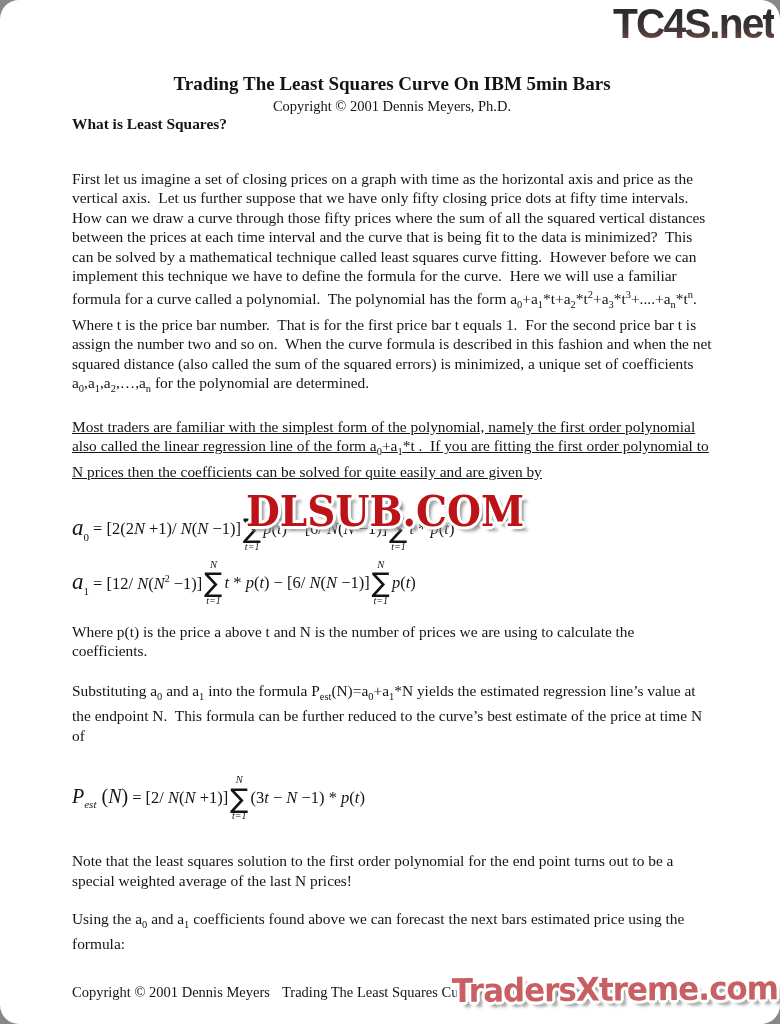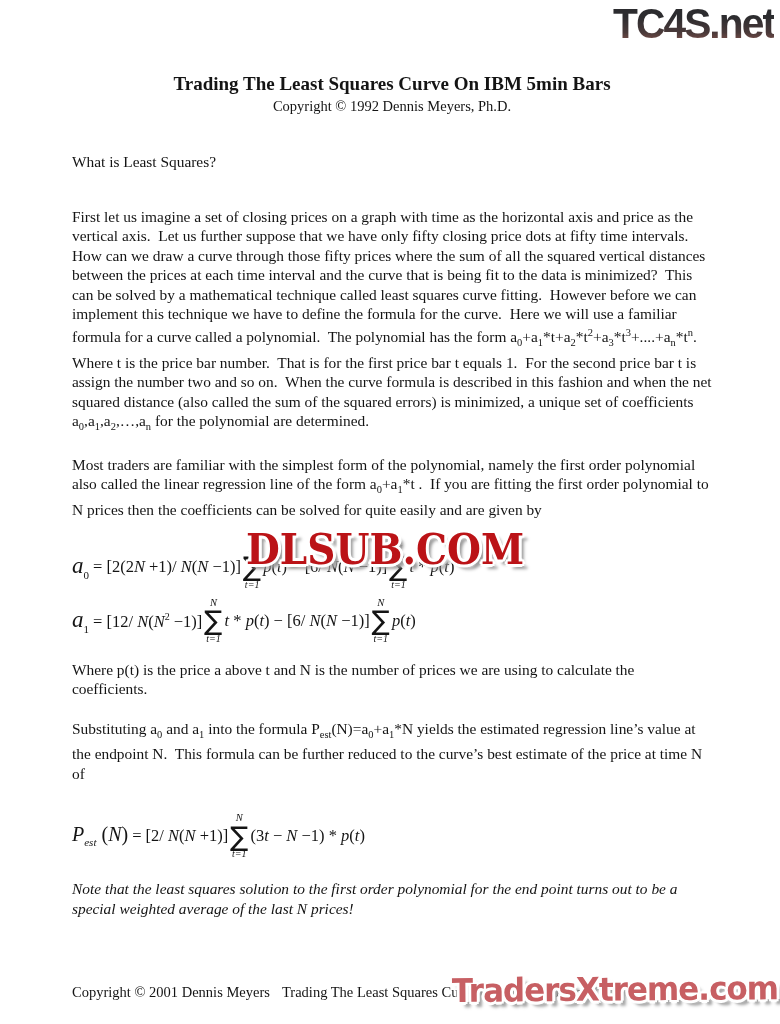--- a/index.html
+++ b/index.html
@@ -1,44 +1,44 @@
 <!DOCTYPE html>
 <html><head>
 <meta charset="utf-8">
 <style>
   * { margin:0; padding:0; box-sizing:border-box; }
   body { background:#888; font-family:"Liberation Serif", serif; }
   .page {
     position:relative; width:780px; height:1024px; margin:0 auto;
-    background:#ffffff; color:#141414; overflow:hidden;
+    background:#ffffff; color:#141414; overflow:hidden;border-radius:19px;
   }
 
   
   .tc4s {
     position:absolute; top:0px; right:6px;
     font-family:"Liberation Sans", sans-serif;
     font-weight:700; font-size:42px; letter-spacing:-2px;
     transform:scaleX(0.97); transform-origin:right top;
     background:linear-gradient(180deg,#2c2c2f 35%,#4a3a3a 68%,#8a544c 92%,#96584e 100%);
     -webkit-background-clip:text; background-clip:text; color:transparent;
   }
 
   
   .content { position:absolute; left:72px; right:68px; top:0; }
   .title-block { padding-top:73px; text-align:center; }
   .doc-title { font-size:19px; font-weight:bold; }
   .doc-copyright { font-size:14.5px; margin-top:3px; }
-  .section-heading { margin-top:38px; font-size:15.4px; font-weight:normal; }
+  .section-heading { font-size:15.4px; font-weight:bold; }
   p.body { font-size:15.4px; line-height:19.4px; text-align:left; }
   p.body sub, p.body sup { font-size:68%; }
   .mt-p1 { margin-top:36px; }
-  .mt-p2 { margin-top:18px; }
+  .mt-p2 { margin-top:18px;text-decoration:underline; }
   .mt-where { margin-top:13px; }
   .mt-subst { margin-top:20px; }
-  .mt-note { margin-top:14px;font-style:italic; }
+  .mt-note { margin-top:24px; }
   .mt-using { margin-top:19px; }
   .mt-nextday { margin-top:20px; }
 
   
   .formula-row {
     position:relative; display:flex; align-items:center;
     font-size:16.5px; line-height:1; white-space:nowrap;
   }
   .formula-row .lhs { font-size:23px; font-style:normal; margin-right:4px; }
   .formula-row .lhs i { font-style:italic; }
@@ -87,21 +87,21 @@
 <body>
 
 <div class="page">
 
   <div class="tc4s">TC4S.net</div>
 
   <div class="content">
 
     <div class="title-block">
       <div class="doc-title">Trading The Least Squares Curve On IBM 5min Bars</div>
-      <div class="doc-copyright">Copyright © 1992 Dennis Meyers, Ph.D.</div>
+      <div class="doc-copyright">Copyright © 2001 Dennis Meyers, Ph.D.</div>
     </div>
 
     <div class="section-heading">What is Least Squares?</div>
 
     <p class="body mt-p1">First let us imagine a set of closing prices on a graph with time as the horizontal axis and price as the vertical axis.&nbsp; Let us further suppose that we have only fifty closing price dots at fifty time intervals.&nbsp; How can we draw a curve through those fifty prices where the sum of all the squared vertical distances between the prices at each time interval and the curve that is being fit to the data is minimized?&nbsp; This can be solved by a mathematical technique called least squares curve fitting.&nbsp; However before we can implement this technique we have to define the formula for the curve.&nbsp; Here we will use a familiar formula for a curve called a polynomial.&nbsp; The polynomial has the form a<sub>0</sub>+a<sub>1</sub>*t+a<sub>2</sub>*t<sup>2</sup>+a<sub>3</sub>*t<sup>3</sup>+....+a<sub>n</sub>*t<sup>n</sup>.&nbsp; Where t is the price bar number.&nbsp; That is for the first price bar t equals 1.&nbsp; For the second price bar t is assign the number two and so on.&nbsp; When the curve formula is described in this fashion and when the net squared distance (also called the sum of the squared errors) is minimized, a unique set of coefficients a<sub>0</sub>,a<sub>1</sub>,a<sub>2</sub>,…,a<sub>n</sub> for the polynomial are determined.</p>
 
     <p class="body mt-p2">Most traders are familiar with the simplest form of the polynomial, namely the first order polynomial also called the linear regression line of the form a<sub>0</sub>+a<sub>1</sub>*t .&nbsp; If you are fitting the first order polynomial to N prices then the coefficients can be solved for quite easily and are given by</p>
 
     <div class="formula-row f-a0">
       <span class="lhs"><i>a</i><sub>0</sub></span>
@@ -148,20 +148,21 @@
       <span class="sum">
         <span class="sum-top">N</span>
         <span class="sum-sigma">∑</span>
         <span class="sum-bot">t=1</span>
       </span>
       <span class="seg">(3<i>t</i> − <i>N</i> −1) * <i>p</i>(<i>t</i>)</span>
     </div>
 
     <p class="body mt-note">Note that the least squares solution to the first order polynomial for the end point turns out to be a special weighted average of the last N prices!</p>
 
+    <p class="body mt-using">Using the a<sub>0</sub> and a<sub>1</sub> coefficients found above we can forecast the next bars estimated price using the formula:</p>
 
 
   </div>
 
   <div class="footer">
     <span class="f-copy">Copyright © 2001 Dennis Meyers</span>
     <span class="f-title">Trading The Least Squares Curve On IBM 5min Bars</span>
   </div>
 
   <div class="txtreme">TradersXtreme.com</div>

